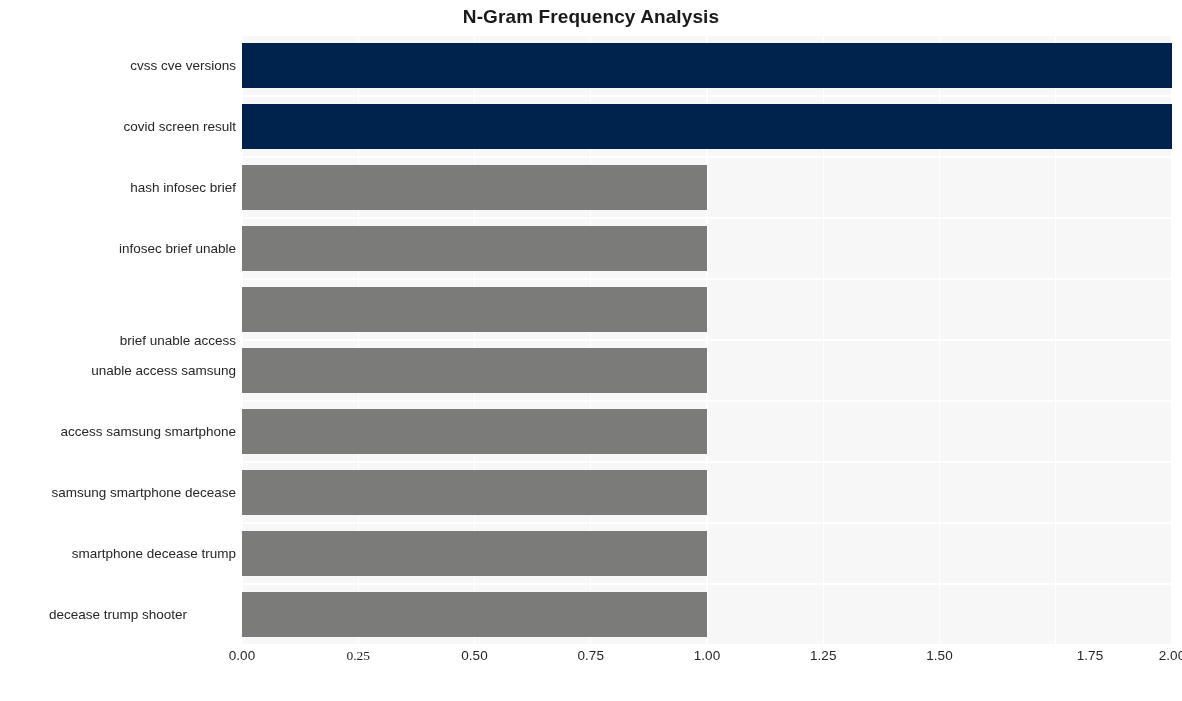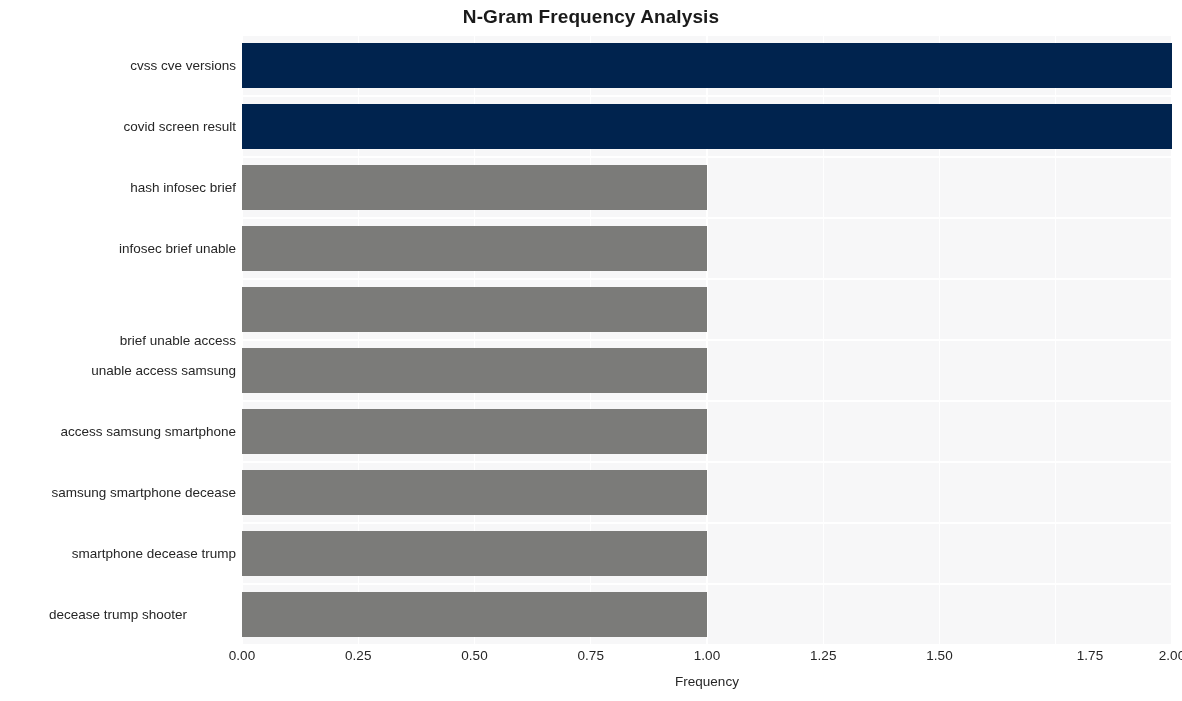--- a/index.html
+++ b/index.html
@@ -170,25 +170,24 @@
       <div class="ytick" style="top: 267.5px; margin-top: 31px;">brief unable access</div>
       <div class="ytick" style="top: 328.5px;">unable access samsung</div>
       <div class="ytick" style="top: 389.5px; margin-left: 24px;">access samsung smartphone</div>
       <div class="ytick" style="top: 450.5px;">samsung smartphone decease</div>
       <div class="ytick" style="top: 511.5px;">smartphone decease trump</div>
       <div class="ytick" style="top: 572.5px; text-align: center;">decease trump shooter</div>
     </div>
 
   <div id="x-axis">
       <div class="xtick" style="left: 0px;">0.00</div>
-      <div class="xtick" style="left: 116.25px;">0.25</div>
+      <div class="xtick" style="left: 116.25px; font-family: Liberation Serif, serif;">0.25</div>
       <div class="xtick" style="left: 232.5px;">0.50</div>
       <div class="xtick" style="left: 348.75px;">0.75</div>
       <div class="xtick" style="left: 465px;">1.00</div>
       <div class="xtick" style="left: 581.25px;">1.25</div>
       <div class="xtick" style="left: 697.5px;">1.50</div>
       <div class="xtick" style="left: 848px;">1.75</div>
       <div class="xtick" style="left: 930px;">2.00</div>
     </div>
 
-  <div id="xlabel">Frequency</div>
 
 </div>
 
 </body></html>

